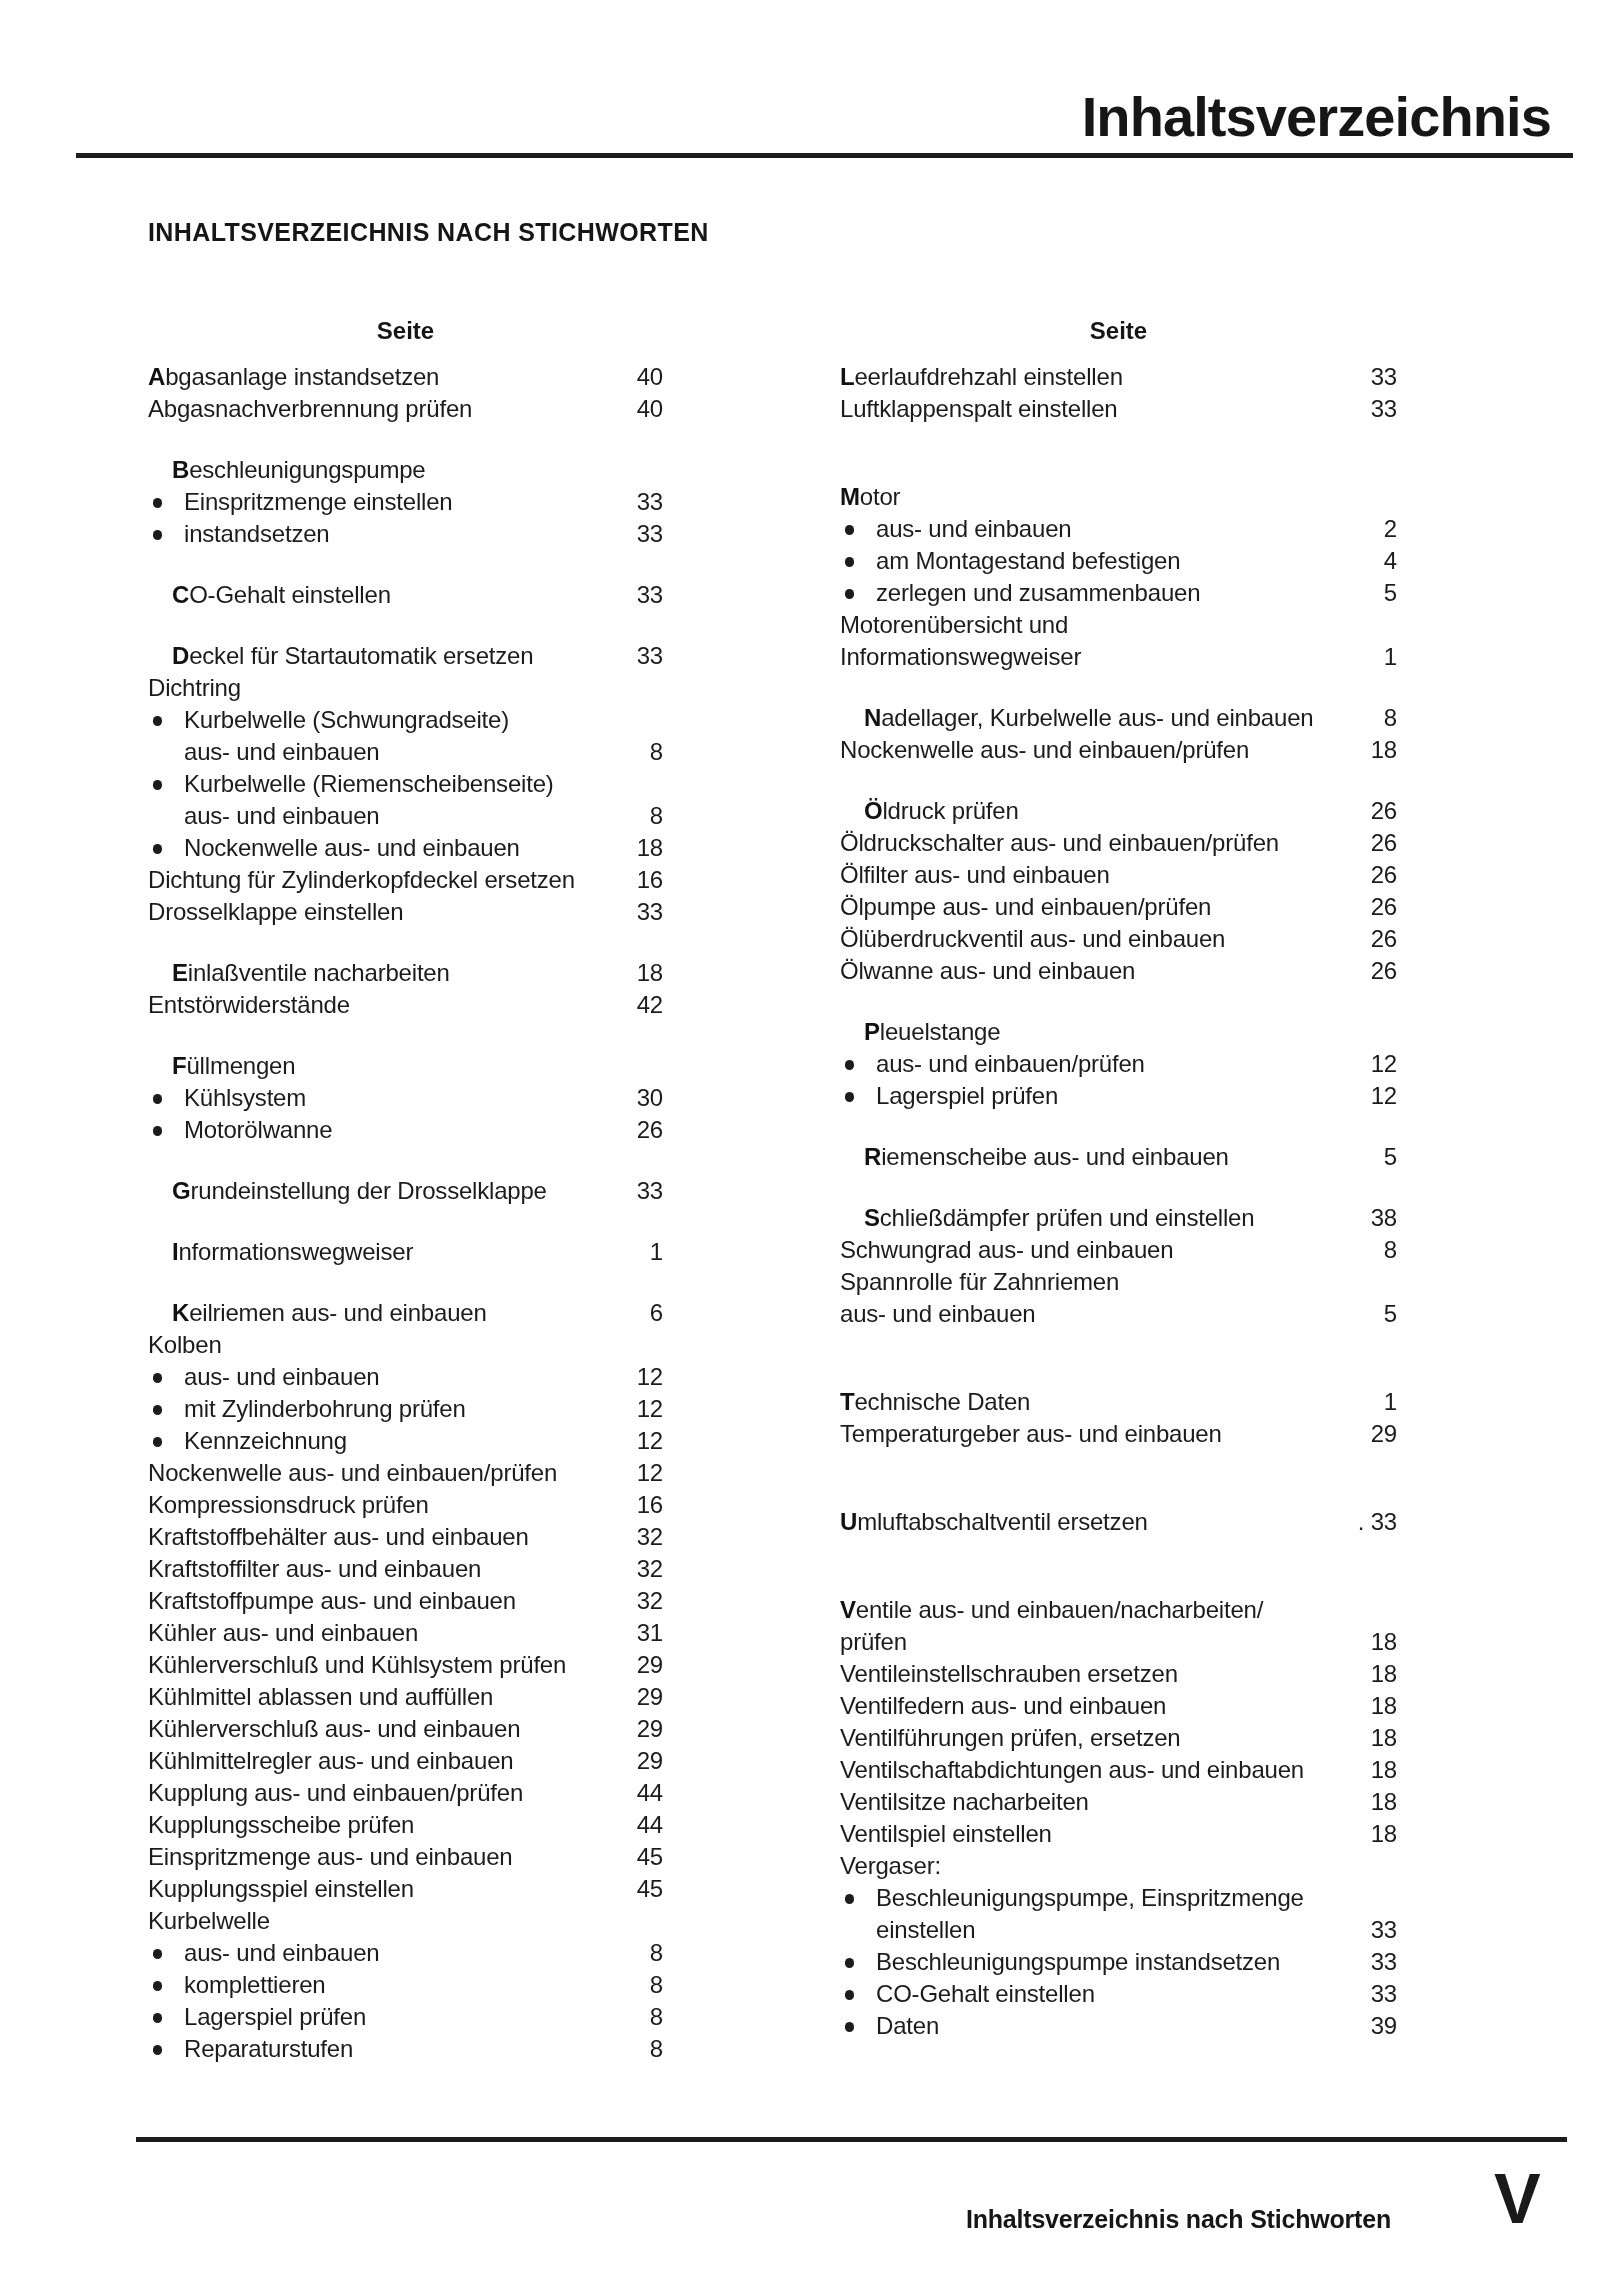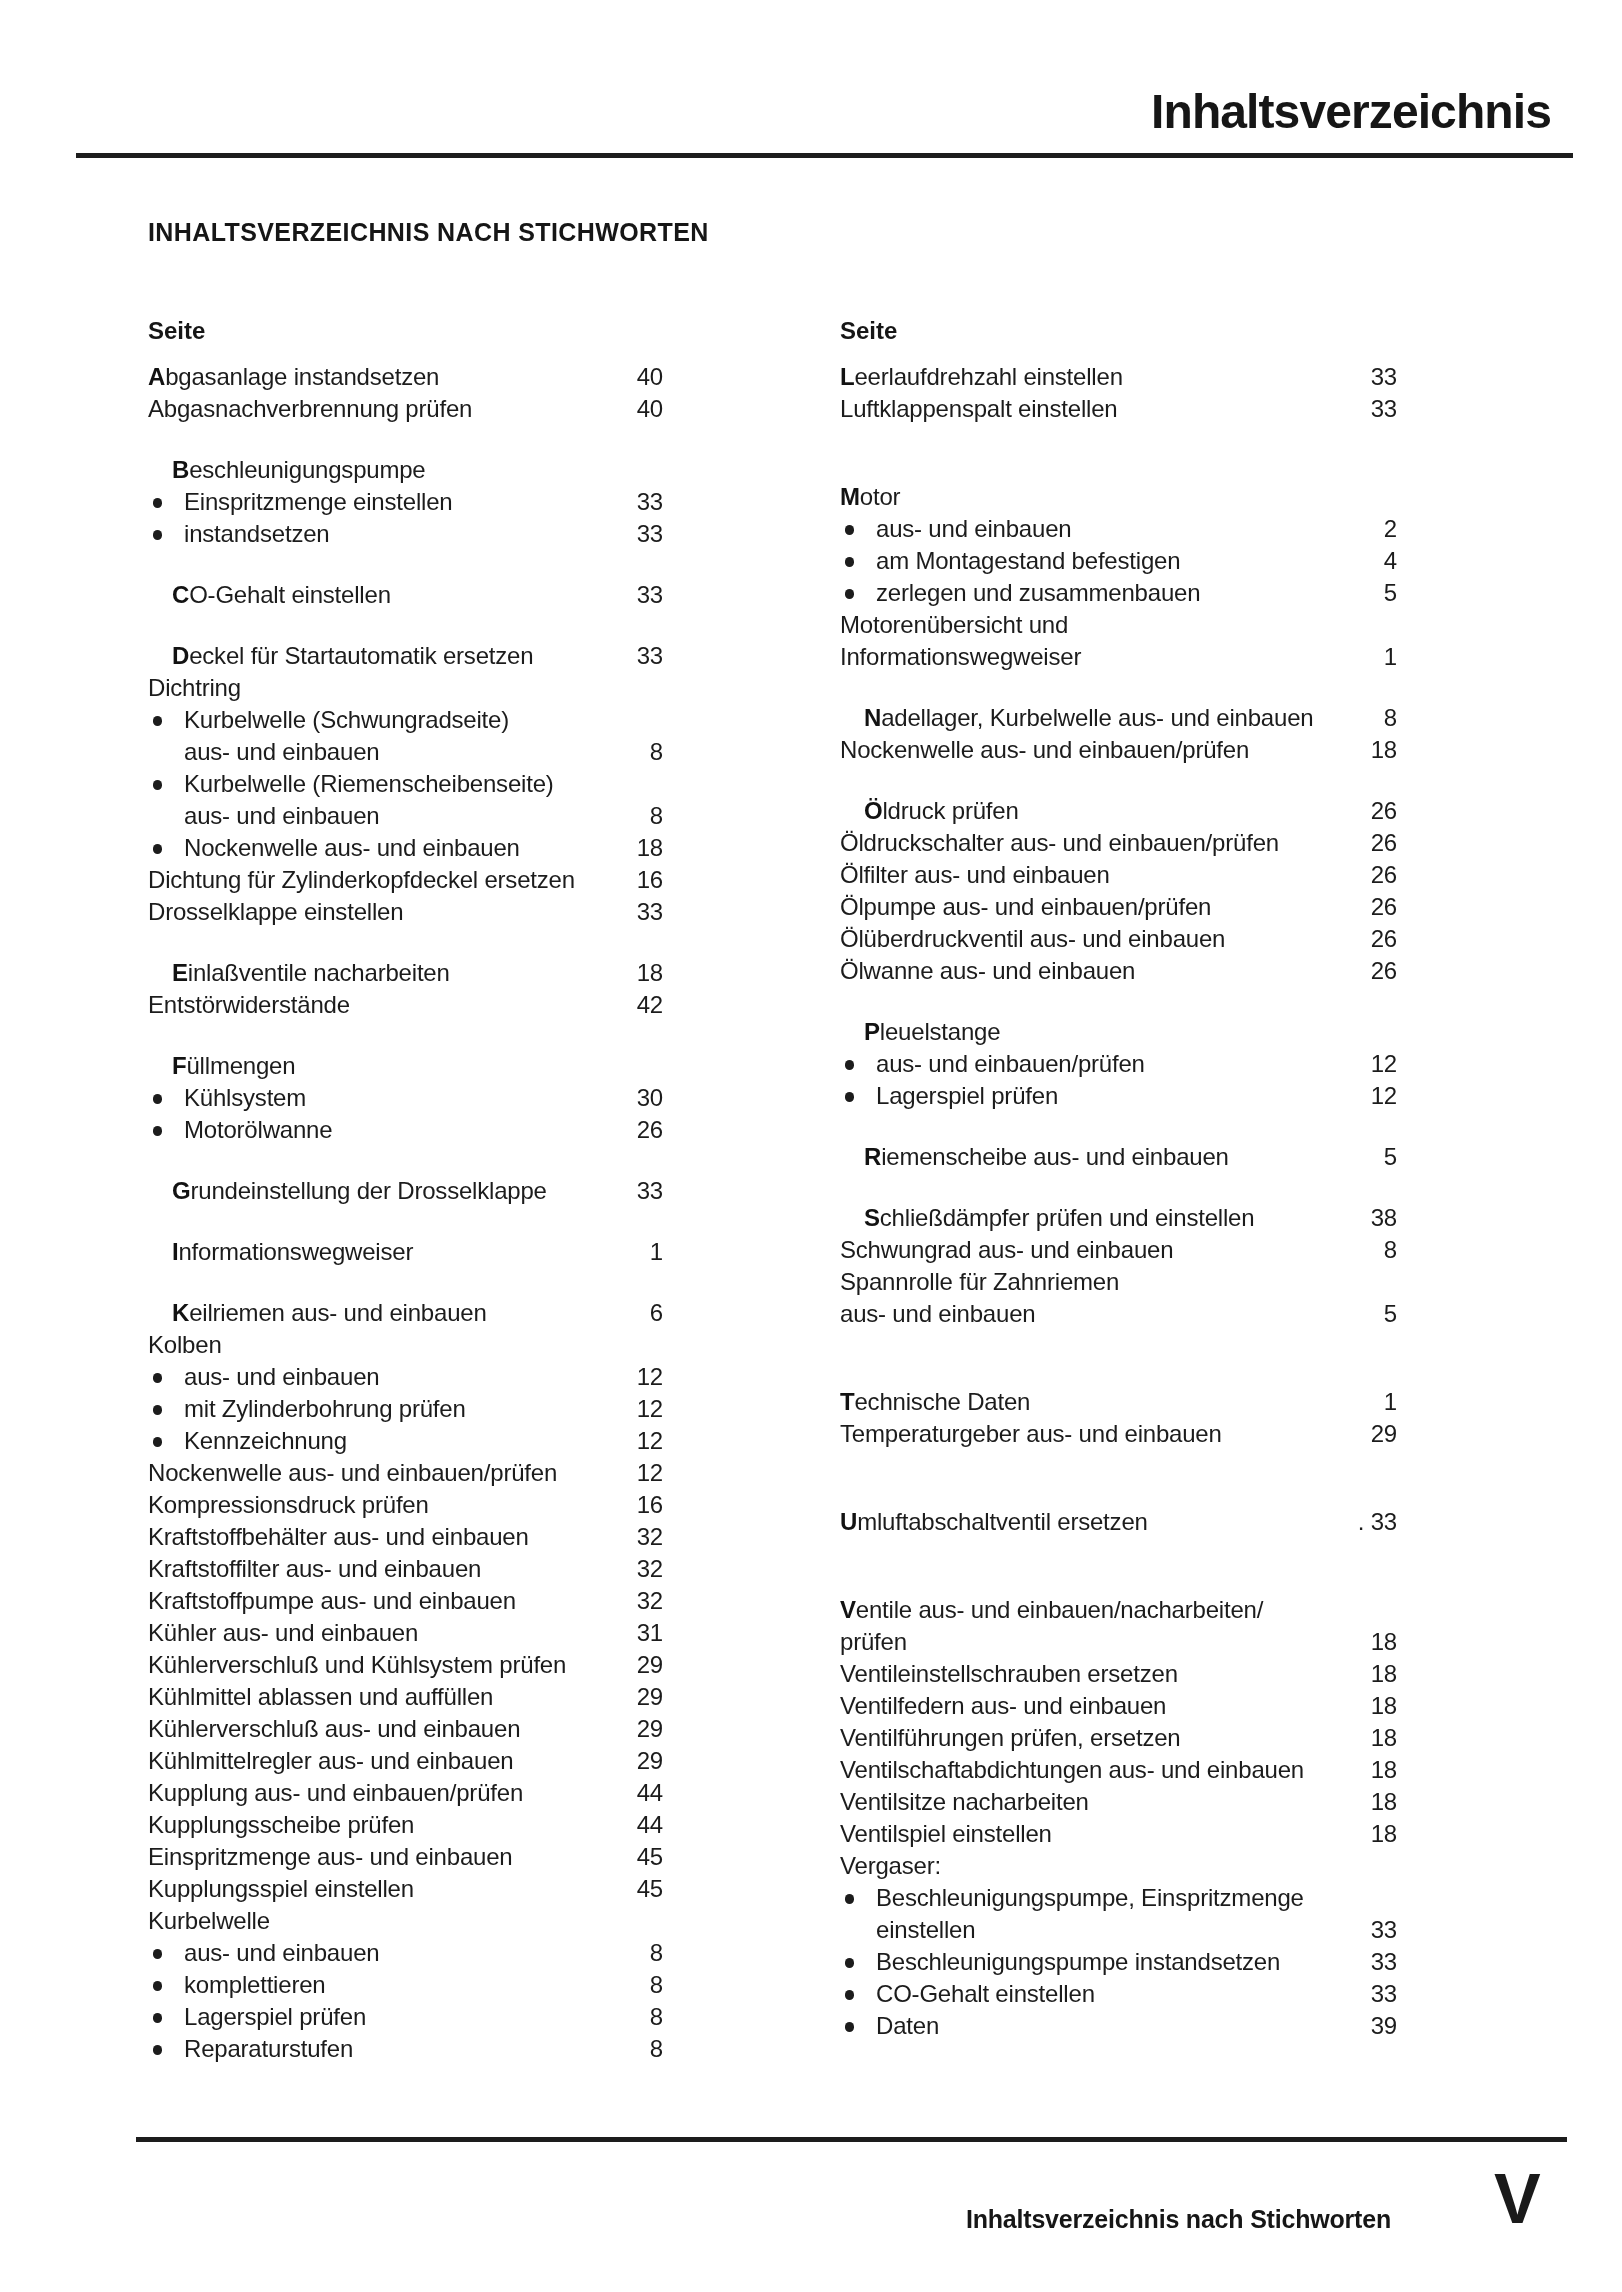--- a/index.html
+++ b/index.html
@@ -5,36 +5,36 @@
   html,body{margin:0;padding:0;}
   body{
     width:1623px;height:2293px;position:relative;overflow:hidden;
     background:#ffffff;
     font-family:"Liberation Sans","DejaVu Sans",sans-serif;
     color:#1c1c1c;
   }
   .page{position:absolute;inset:0;}
   .page-title{
     position:absolute;top:84px;right:72px;
-    font-size:48px;font-weight:700;letter-spacing:-0.9px;color:#161616;
+    font-size:56px;font-weight:700;letter-spacing:-0.9px;color:#161616;
     white-space:nowrap;
   }
   .rule{position:absolute;background:#1d1d1d;}
   .rule-top{top:153px;left:76px;width:1497px;height:4.5px;}
   .rule-bottom{top:2137px;left:136px;width:1431px;height:4.5px;}
   .section-heading{
     position:absolute;top:218px;left:148px;
     font-size:25px;font-weight:700;letter-spacing:0.4px;color:#161616;
     white-space:nowrap;
   }
   .toc-col{position:absolute;top:315px;}
   .toc-col.left{left:148px;width:515px;}
   .toc-col.right{left:840px;width:557px;}
   .seite{
-    text-align:left;font-weight:700;font-size:24px;line-height:32px;
+    text-align:center;font-weight:700;font-size:24px;line-height:32px;
     margin-bottom:14.3px;color:#161616;
   }
   .row{display:flex;align-items:flex-start;line-height:32px;font-size:24px;letter-spacing:-0.2px;}
   .row.gap{margin-top:29px;margin-left:24px;}
   .row.biggap{margin-top:56px;justify-content:flex-end;}
   .lbl{flex:1 1 auto;white-space:nowrap;position:relative;}
   .row.bullet .lbl{padding-left:36px;}
   .row.cont .lbl{padding-left:36px;}
   .row.bullet .lbl::before{
     content:"";position:absolute;left:4.5px;top:11.6px;width:9.9px;height:9.9px;

